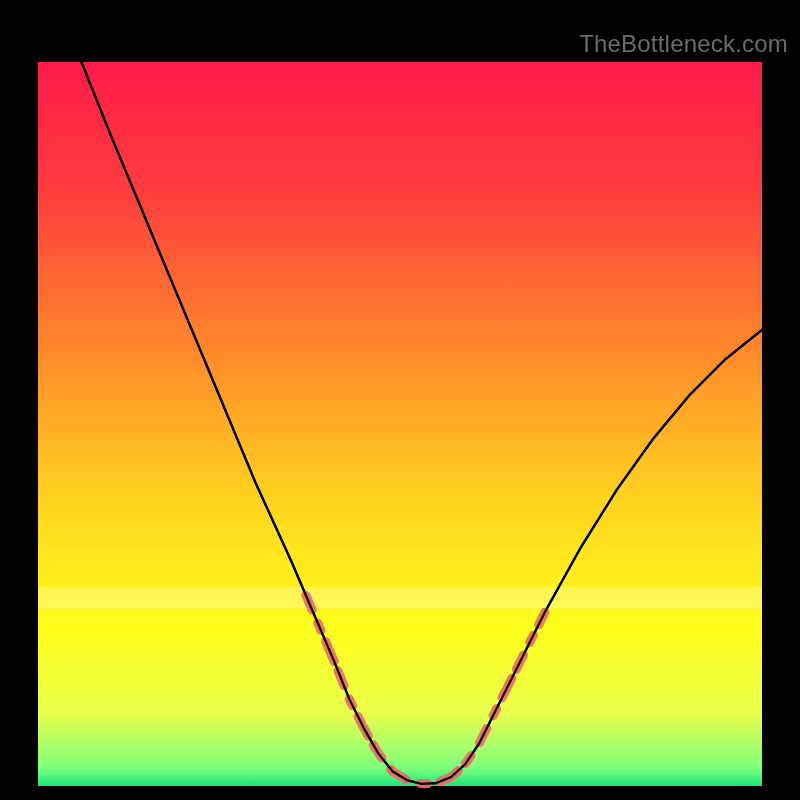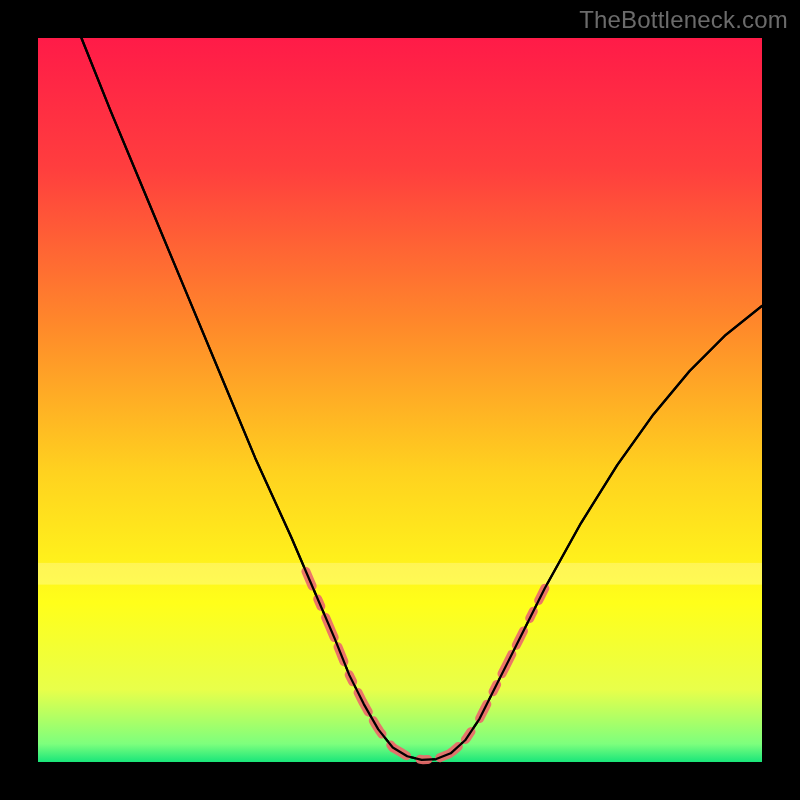--- a/index.html
+++ b/index.html
@@ -9,20 +9,21 @@
     height: 800px;
     overflow: hidden;
     background: #000;
     font-family: Arial, Helvetica, sans-serif;
   }
   .frame {
     position: relative;
     width: 800px;
     height: 705px;
     background: #86efac;
+    margin-top: 24px;
   }
   .watermark {
     position: absolute;
     top: 6px;
     right: 12px;
     font-size: 24px;
     font-weight: 500;
     color: #6b6b6b;
     z-index: 10;
     letter-spacing: 0.2px;

